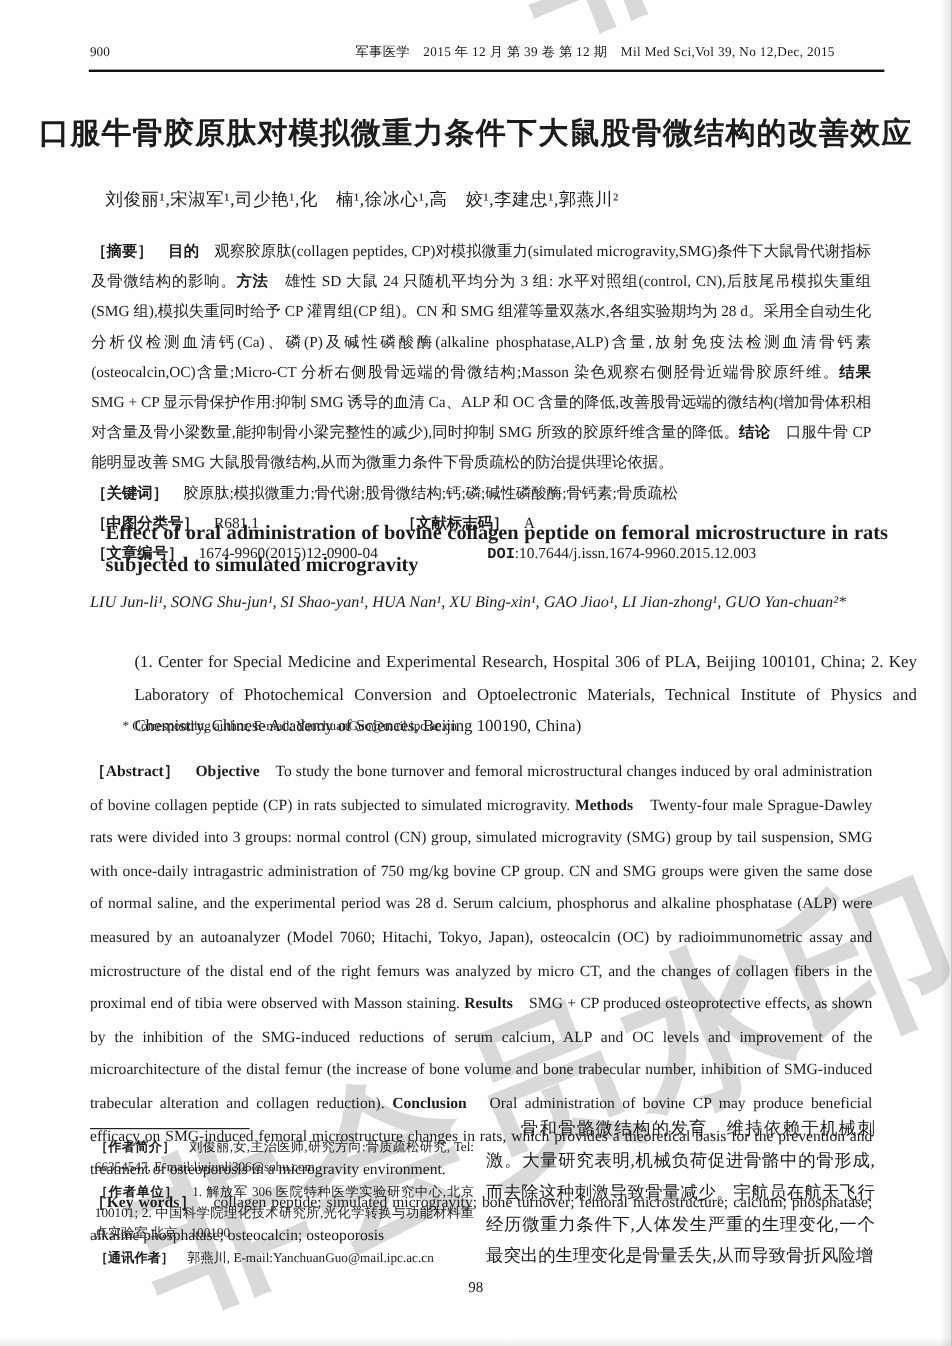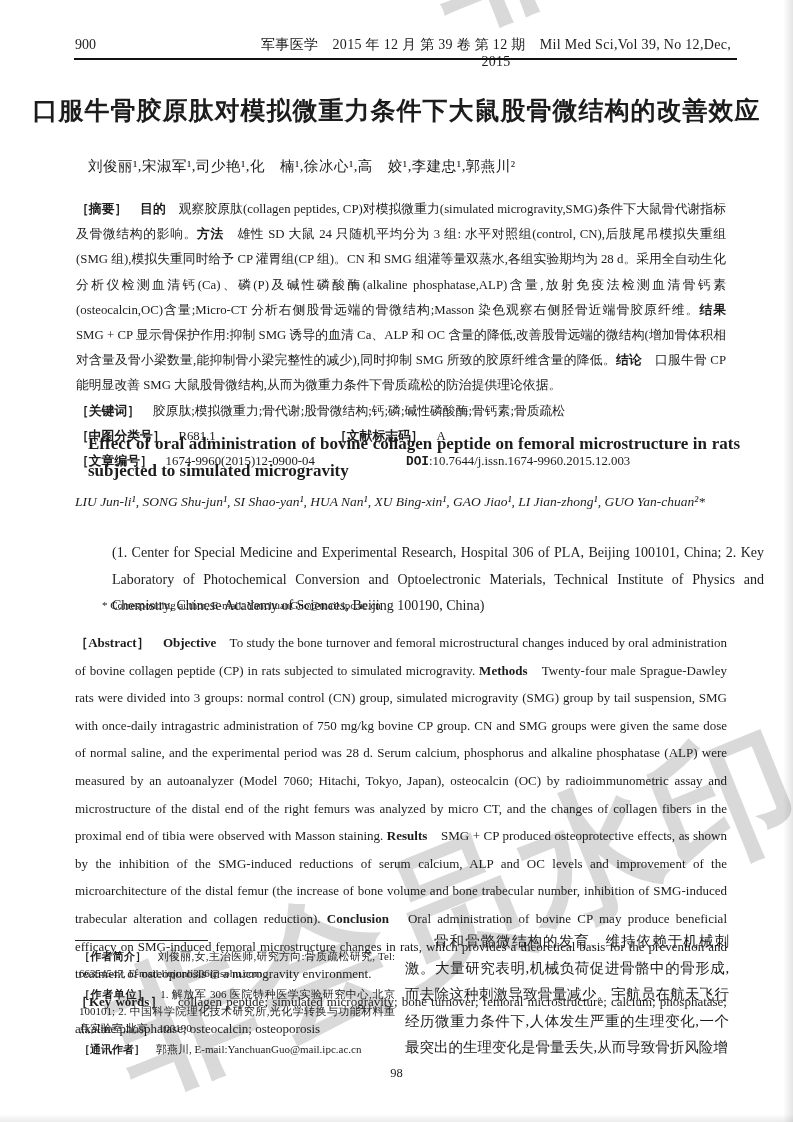--- a/index.html
+++ b/index.html
@@ -20,21 +20,21 @@
   .wm{
     position:absolute; z-index:1; white-space:nowrap; pointer-events:none;
     font-family:"Liberation Sans","DejaVu Sans",sans-serif; font-weight:bold;
     color:rgba(110,110,110,0.26); letter-spacing:4px;
   }
   .wm1{left:118px; top:952px; font-size:142px; transform:rotate(-22deg); transform-origin:left center;}
   .wm2{left:432px; top:-112px; font-size:142px; transform:rotate(-22deg); transform-origin:left center;}
 
   .header{
     position:absolute; top:36px; left:75px; width:662px; z-index:3;
-    display:flex; align-items:baseline; font-size:14px;
+    display:flex; align-items:baseline; font-size:11px;
   }
   .header .pno{width:110px; text-align:left;}
   .header .jline{flex:1; text-align:center; padding-left:70px; letter-spacing:0.3px;}
   .header-rule{position:absolute; top:58px; left:74px; width:663px; border-top:2px solid #111; z-index:3;}
 
   .title-cn{
     position:absolute; top:94px; left:0; width:793px; text-align:center; z-index:3;
     font-family:Liberation Sans, sans-serif;
     font-size:25px; font-weight:bold; letter-spacing:1px;
   }

